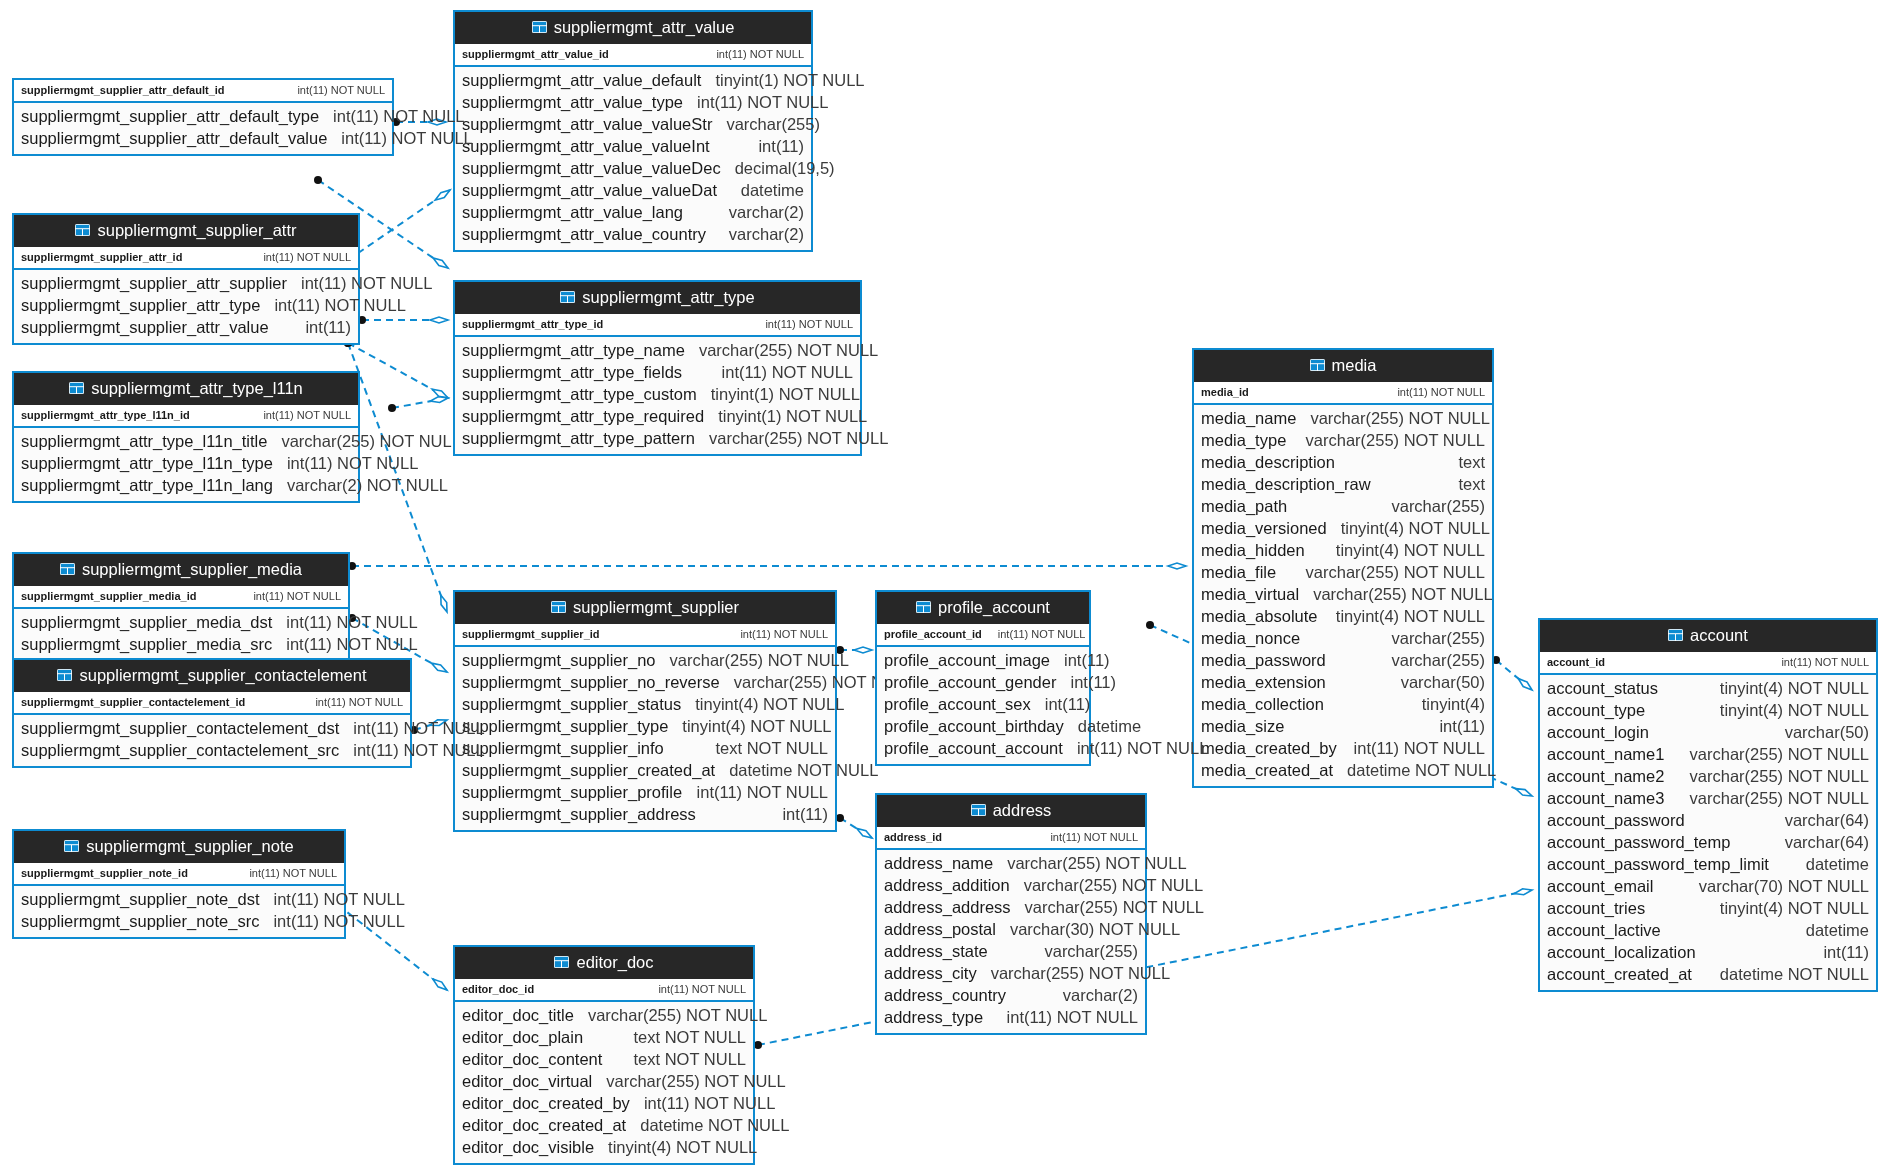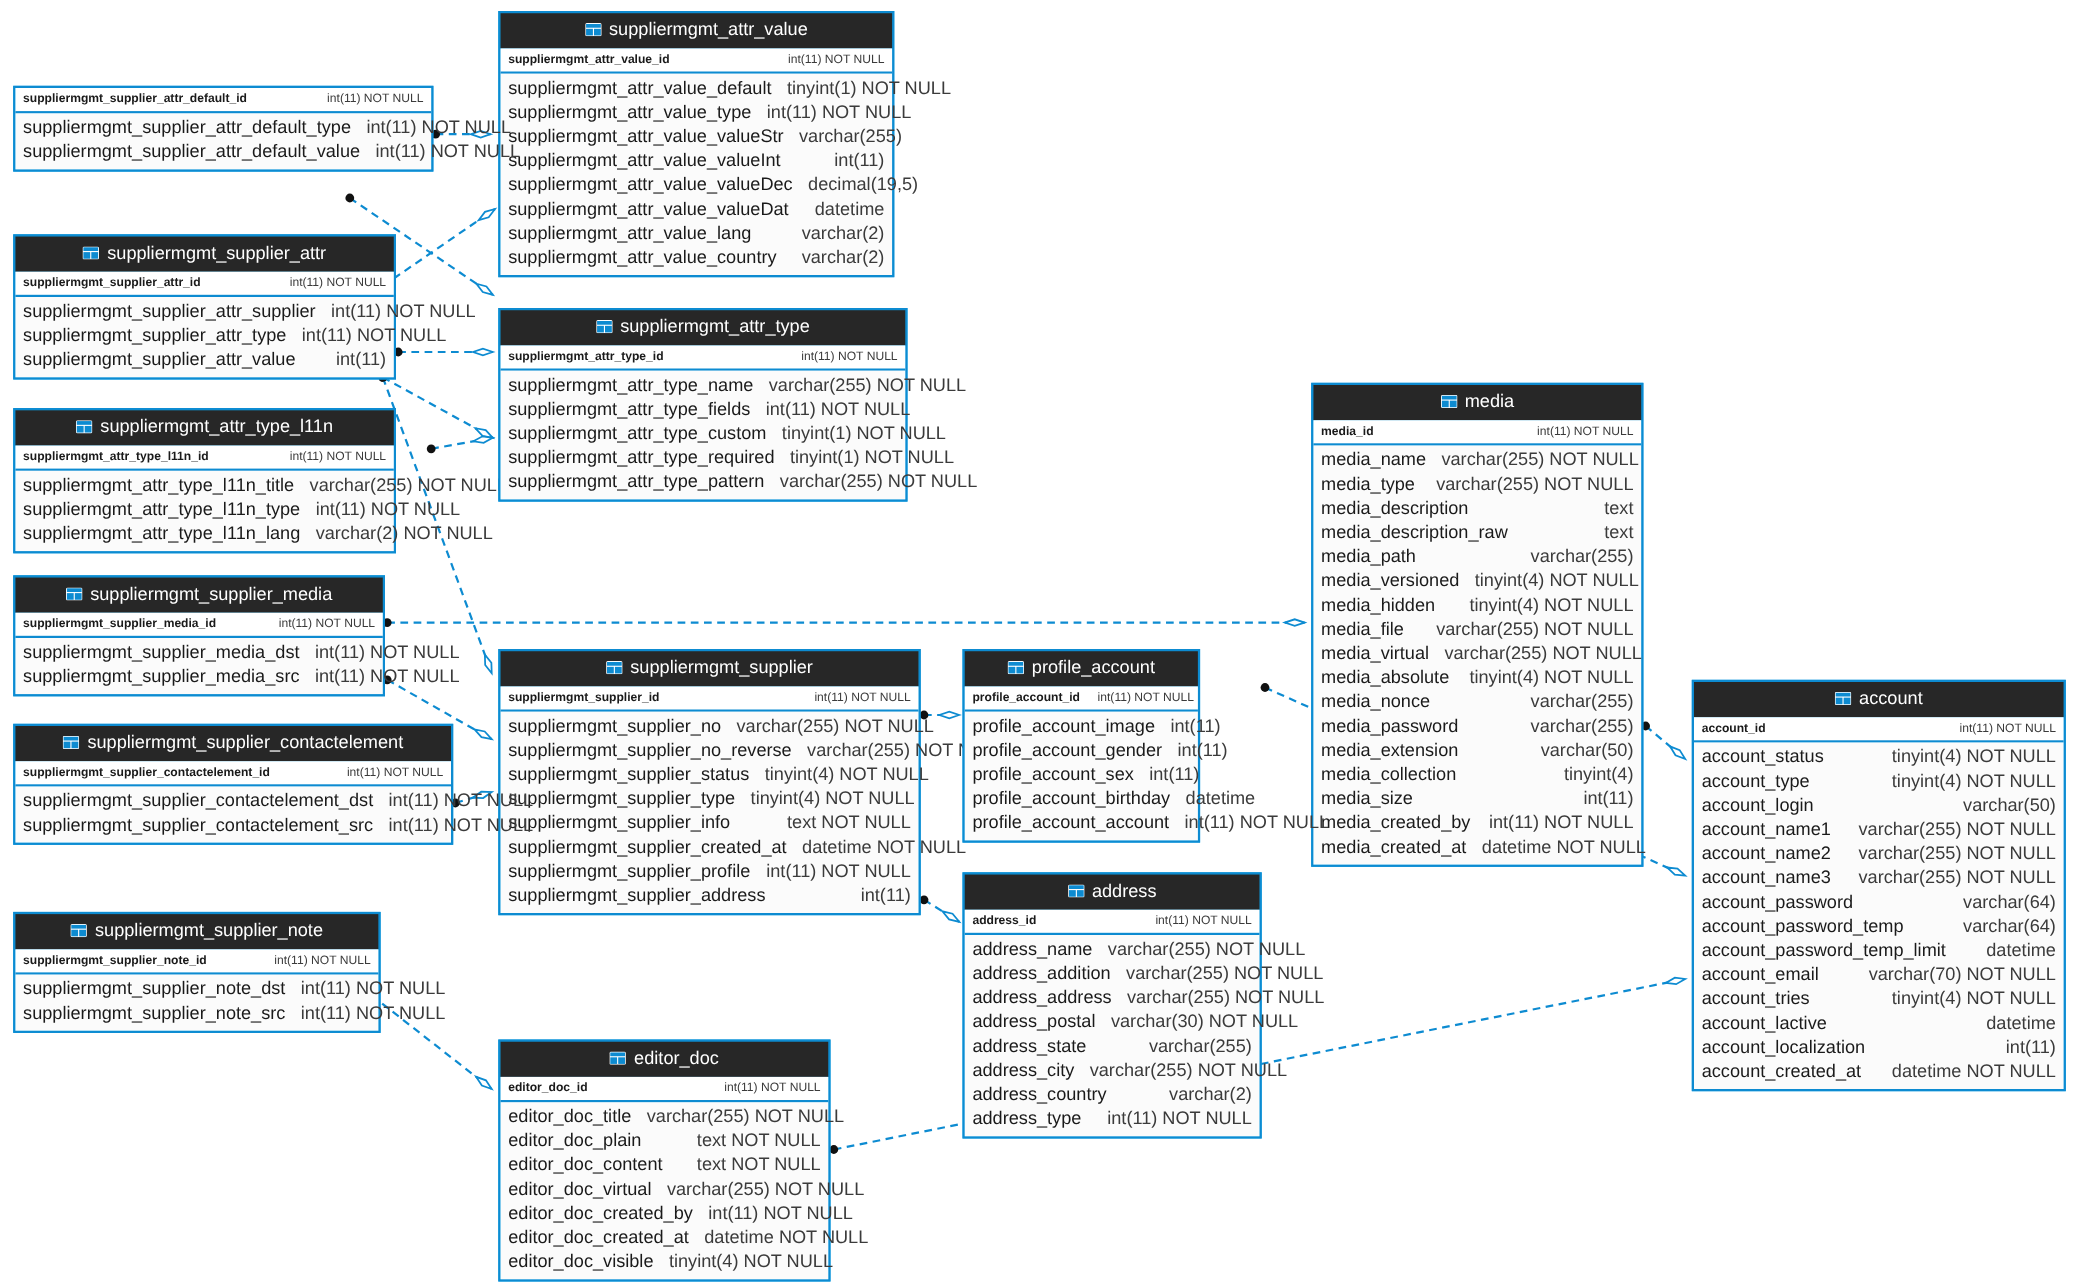--- a/index.html
+++ b/index.html
@@ -21,21 +21,21 @@
   #links {
     position: absolute;
     left: 0; top: 0;
     width: 1888px;
     height: 1170px;
     pointer-events: none;
   }
   .entity {
     position: absolute;
     border: 2px solid #0d8bd1;
-    background: #0ea5e9;
+    background: #ec4899;
     box-sizing: border-box;
     z-index: 5;
   }
   .entity-header {
     background: #272727;
     color: #ffffff;
     font-size: 16.5px;
     line-height: 1;
     padding: 7px 6px 8px 6px;
     text-align: center;
@@ -295,21 +295,21 @@
         <div class="col-row">
           <span class="col-name">suppliermgmt_attr_type_l11n_type</span>
           <span class="col-type">int(11) NOT NULL</span>
         </div>
         <div class="col-row">
           <span class="col-name">suppliermgmt_attr_type_l11n_lang</span>
           <span class="col-type">varchar(2) NOT NULL</span>
         </div>
       </div>
     </div>
-    <div class="entity" style="left: 453px; top: 280px; width: 372px;">
+    <div class="entity" style="left: 453px; top: 280px; width: 409px;">
       <div class="entity-header">
         <span class="tbl-icon">
           <svg width="15" height="12" viewBox="0 0 15 12">
             <rect x="0" y="0" width="15" height="12" rx="1.5" fill="#ffffff"></rect>
             <rect x="0.8" y="0.8" width="13.4" height="3.4" fill="#0d8bd1"></rect>
             <rect x="0.8" y="5.2" width="6.2" height="6" fill="#0d8bd1"></rect>
             <rect x="8" y="5.2" width="6.2" height="6" fill="#0d8bd1"></rect>
           </svg>
         </span>
         <span>suppliermgmt_attr_type</span>
@@ -421,21 +421,21 @@
         <div class="col-row">
           <span class="col-name">media_created_by</span>
           <span class="col-type">int(11) NOT NULL</span>
         </div>
         <div class="col-row">
           <span class="col-name">media_created_at</span>
           <span class="col-type">datetime NOT NULL</span>
         </div>
       </div>
     </div>
-    <div class="entity" style="left: 12px; top: 523px; width: 338px;">
+    <div class="entity" style="left: 12px; top: 552px; width: 338px;">
       <div class="entity-header">
         <span class="tbl-icon">
           <svg width="15" height="12" viewBox="0 0 15 12">
             <rect x="0" y="0" width="15" height="12" rx="1.5" fill="#ffffff"></rect>
             <rect x="0.8" y="0.8" width="13.4" height="3.4" fill="#0d8bd1"></rect>
             <rect x="0.8" y="5.2" width="6.2" height="6" fill="#0d8bd1"></rect>
             <rect x="8" y="5.2" width="6.2" height="6" fill="#0d8bd1"></rect>
           </svg>
         </span>
         <span>suppliermgmt_supplier_media</span>

